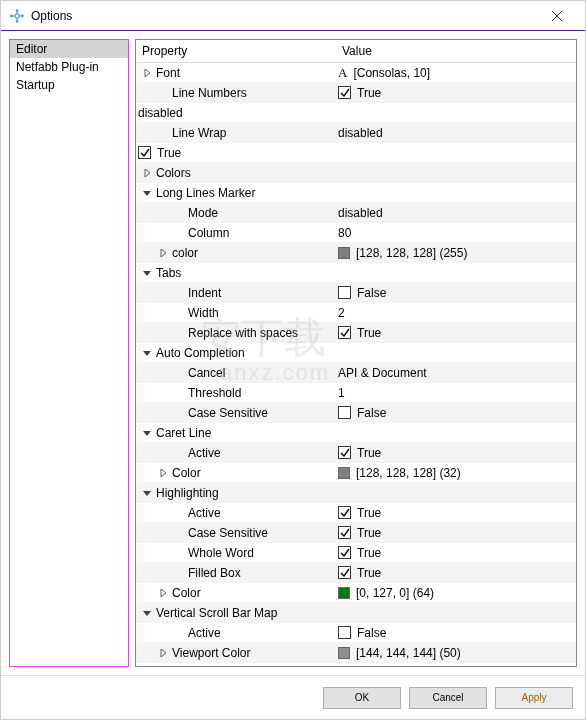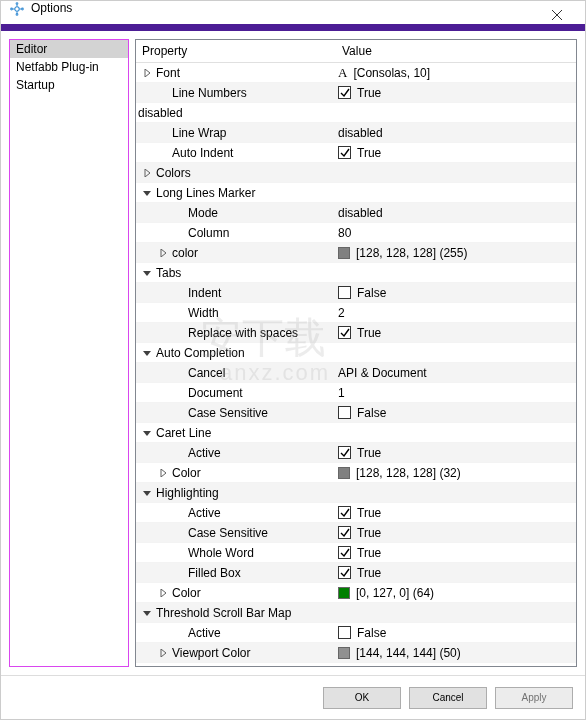--- a/index.html
+++ b/index.html
@@ -1,18 +1,18 @@
 <!DOCTYPE html>
 <html><head>
 <meta charset="utf-8">
 <style>
 * { box-sizing: border-box; margin: 0; padding: 0; }
 body { font-family: "Segoe UI", Tahoma, sans-serif; font-size: 12px; background: #fff; width: 586px; height: 720px; overflow: hidden; color: #000; }
 .window { width: 586px; height: 720px; border: 1px solid #ccc; display: flex; flex-direction: column; background: #fff; }
-.titlebar { height: 30px; display: flex; align-items: flex-start; padding: 0 8px; border-bottom: 7px solid #4c1d95; }
+.titlebar { height: 30px; display: flex; align-items: center; padding: 0 8px; border-bottom: 1px solid #4c1d95; }
 .titlebar-icon { width: 16px; height: 16px; margin-right: 6px; display: flex; align-items: center; justify-content: center; }
 .titlebar-title { flex: 1; font-size: 12px; }
 .close-btn { width: 40px; height: 28px; display: flex; align-items: center; justify-content: center; cursor: pointer; }
 .content { flex: 1; display: flex; padding: 8px; gap: 6px; overflow: hidden; }
 .sidebar { width: 120px; border: 1px solid #d946ef; background: #fff; }
 .sidebar-item { padding: 2px 6px; cursor: pointer; }
 .sidebar-item.selected { background: #d3d3d3; }
 .main { flex: 1; border: 1px solid #828790; background: #fff; overflow: auto; }
 .grid-header { display: flex; border-bottom: 1px solid #e0e0e0; }
 .grid-header-cell { padding: 4px 6px; font-weight: normal; }
@@ -23,21 +23,21 @@
 .expander { width: 14px; display: inline-flex; align-items: center; justify-content: center; cursor: pointer; color: #606060; font-size: 9px; }
 .expander.none { visibility: hidden; }
 .prop-cell { width: 200px; display: flex; align-items: center; padding-left: 4px; }
 .prop-label { padding-left: 2px; }
 .val-cell { flex: 1; display: flex; align-items: center; gap: 6px; padding-left: 2px; }
 .checkbox { width: 13px; height: 13px; border: 1px solid #333; background: #fff; display: inline-flex; align-items: center; justify-content: center; font-size: 10px; line-height: 1; }
 .color-swatch { width: 12px; height: 12px; border: 1px solid #666; display: inline-block; }
 .font-icon { font-family: serif; font-size: 13px; }
 .footer { height: 44px; border-top: 1px solid #ddd; display: flex; align-items: center; justify-content: flex-end; gap: 8px; padding: 0 12px; }
 .btn { width: 78px; height: 22px; border: 1px solid #adadad; background: #e1e1e1; font-size: 10px; display: inline-flex; align-items: center; justify-content: center; cursor: pointer; }
-.btn.disabled { color: #737373; background: #ececec; cursor: default; }
+.btn.disabled { color: #a16207; background: #ececec; cursor: default; }
 .watermark { position: absolute; top: 310px; left: 200px; font-size: 42px; color: rgba(150,150,150,0.18); font-weight: 300; pointer-events: none; font-family: "Microsoft YaHei", sans-serif; }
 .watermark2 { position: absolute; top: 360px; left: 220px; font-size: 22px; color: rgba(150,150,150,0.18); pointer-events: none; letter-spacing: 2px; }
 </style>
 </head>
 <body>
 
 <div class="window">
   <div class="titlebar">
     <span class="titlebar-icon">
       <svg width="14" height="14" viewBox="0 0 16 16">
@@ -111,24 +111,20 @@
           <div class="row alt">
             <div class="prop-cell" style="padding-left: 20px;">
               <span class="expander none"> </span>
               <span class="prop-label">Line Wrap</span>
             </div>
             <div class="val-cell">
               <span>disabled</span>
             </div>
           </div>
           <div class="row">
-            <div class="prop-cell" style="padding-left: 20px;">
-              <span class="expander none"> </span>
-              <span class="prop-label">Auto Indent</span>
-            </div>
             <div class="val-cell">
               <span class="checkbox">
                 <svg width="10" height="10" viewBox="0 0 10 10">
                   <path d="M1 5 L4 8 L9 1" stroke="#000" stroke-width="1.4" fill="none"></path>
                 </svg>
               </span>
               <span>True</span>
             </div>
           </div>
           <div class="row alt">
@@ -245,21 +241,21 @@
               <span class="expander none"> </span>
               <span class="prop-label">Cancel</span>
             </div>
             <div class="val-cell">
               <span>API &amp; Document</span>
             </div>
           </div>
           <div class="row">
             <div class="prop-cell" style="padding-left: 36px;">
               <span class="expander none"> </span>
-              <span class="prop-label">Document</span>
+              <span class="prop-label">Threshold</span>
             </div>
             <div class="val-cell">
               <span>1</span>
             </div>
           </div>
           <div class="row alt">
             <div class="prop-cell" style="padding-left: 36px;">
               <span class="expander none"> </span>
               <span class="prop-label">Case Sensitive</span>
             </div>
@@ -388,21 +384,21 @@
               <span>[0, 127, 0] (64)</span>
             </div>
           </div>
           <div class="row alt">
             <div class="prop-cell" style="padding-left: 4px;">
               <span class="expander">
                 <svg width="8" height="8" viewBox="0 0 8 8">
                   <path d="M0 2 L8 2 L4 7 Z" fill="#404040"></path>
                 </svg>
               </span>
-              <span class="prop-label">Threshold Scroll Bar Map</span>
+              <span class="prop-label">Vertical Scroll Bar Map</span>
             </div>
             <div class="val-cell"></div>
           </div>
           <div class="row">
             <div class="prop-cell" style="padding-left: 36px;">
               <span class="expander none"> </span>
               <span class="prop-label">Active</span>
             </div>
             <div class="val-cell">
               <span class="checkbox"></span>

